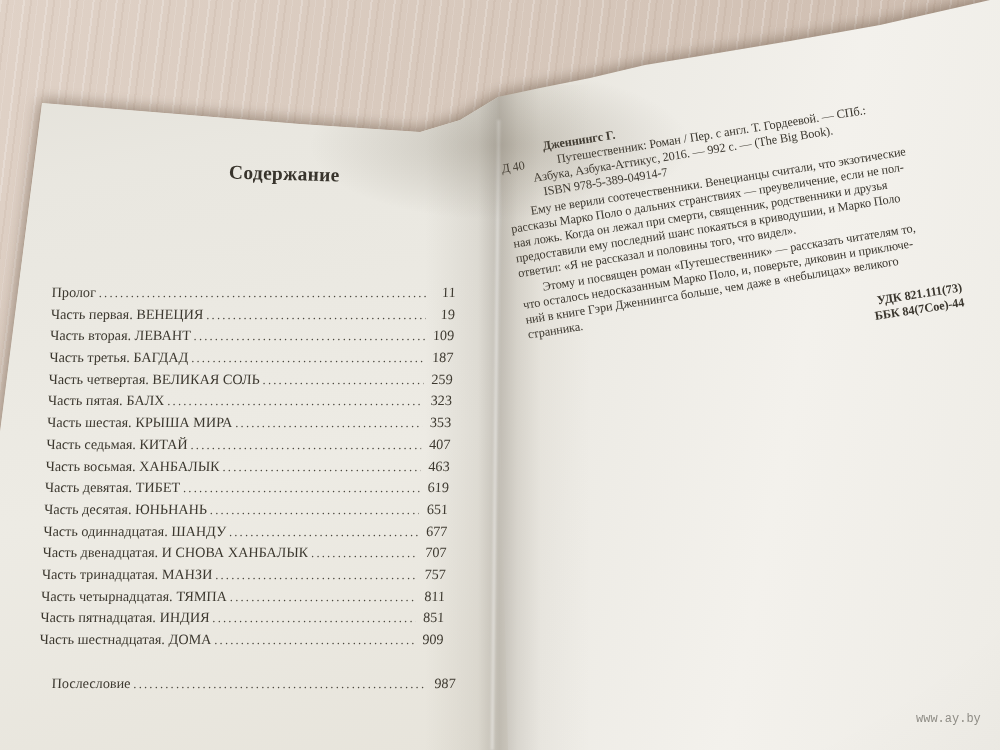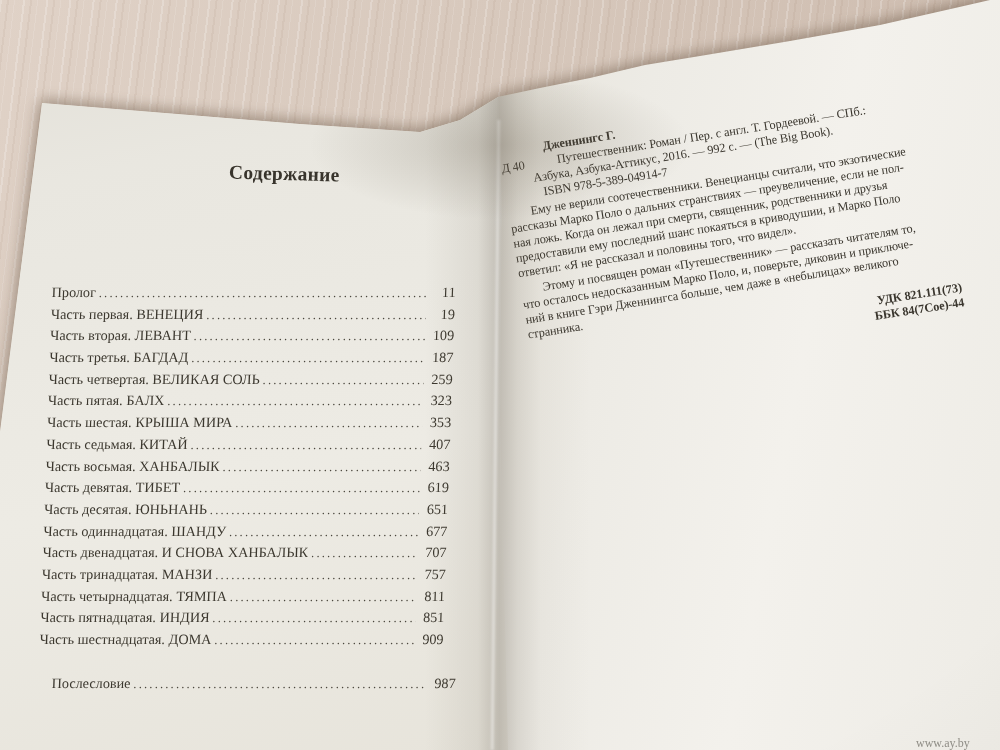--- a/index.html
+++ b/index.html
@@ -86,22 +86,22 @@
   .catalog-entry { position: relative; }
   .catalog-code { position: absolute; left: 0; top: 1px; }
   .catalog-desc { padding-left: 30px; text-indent: 26px; white-space: pre-line; }
   .isbn-line { padding-left: 38px; }
   .annotation { white-space: pre-line; text-indent: 22px; margin-top: 2px; }
   .codes { text-align: right; padding-right: 14px; font-weight: bold; margin-top: 6px;
     white-space: pre-line; }
 
   
   .watermark {
-    position: absolute; left: 916px; top: 736px;
-    font-family: Liberation Serif, serif;
+    position: absolute; left: 916px; top: 712px;
+    font-family: Liberation Mono, monospace;
     font-size: 12px; color: #8f8d86;
   }
 </style>
 </head>
 <body>
 
 <div class="table-bg"></div>
 
 <div class="book-shadow">
   <div class="book">

